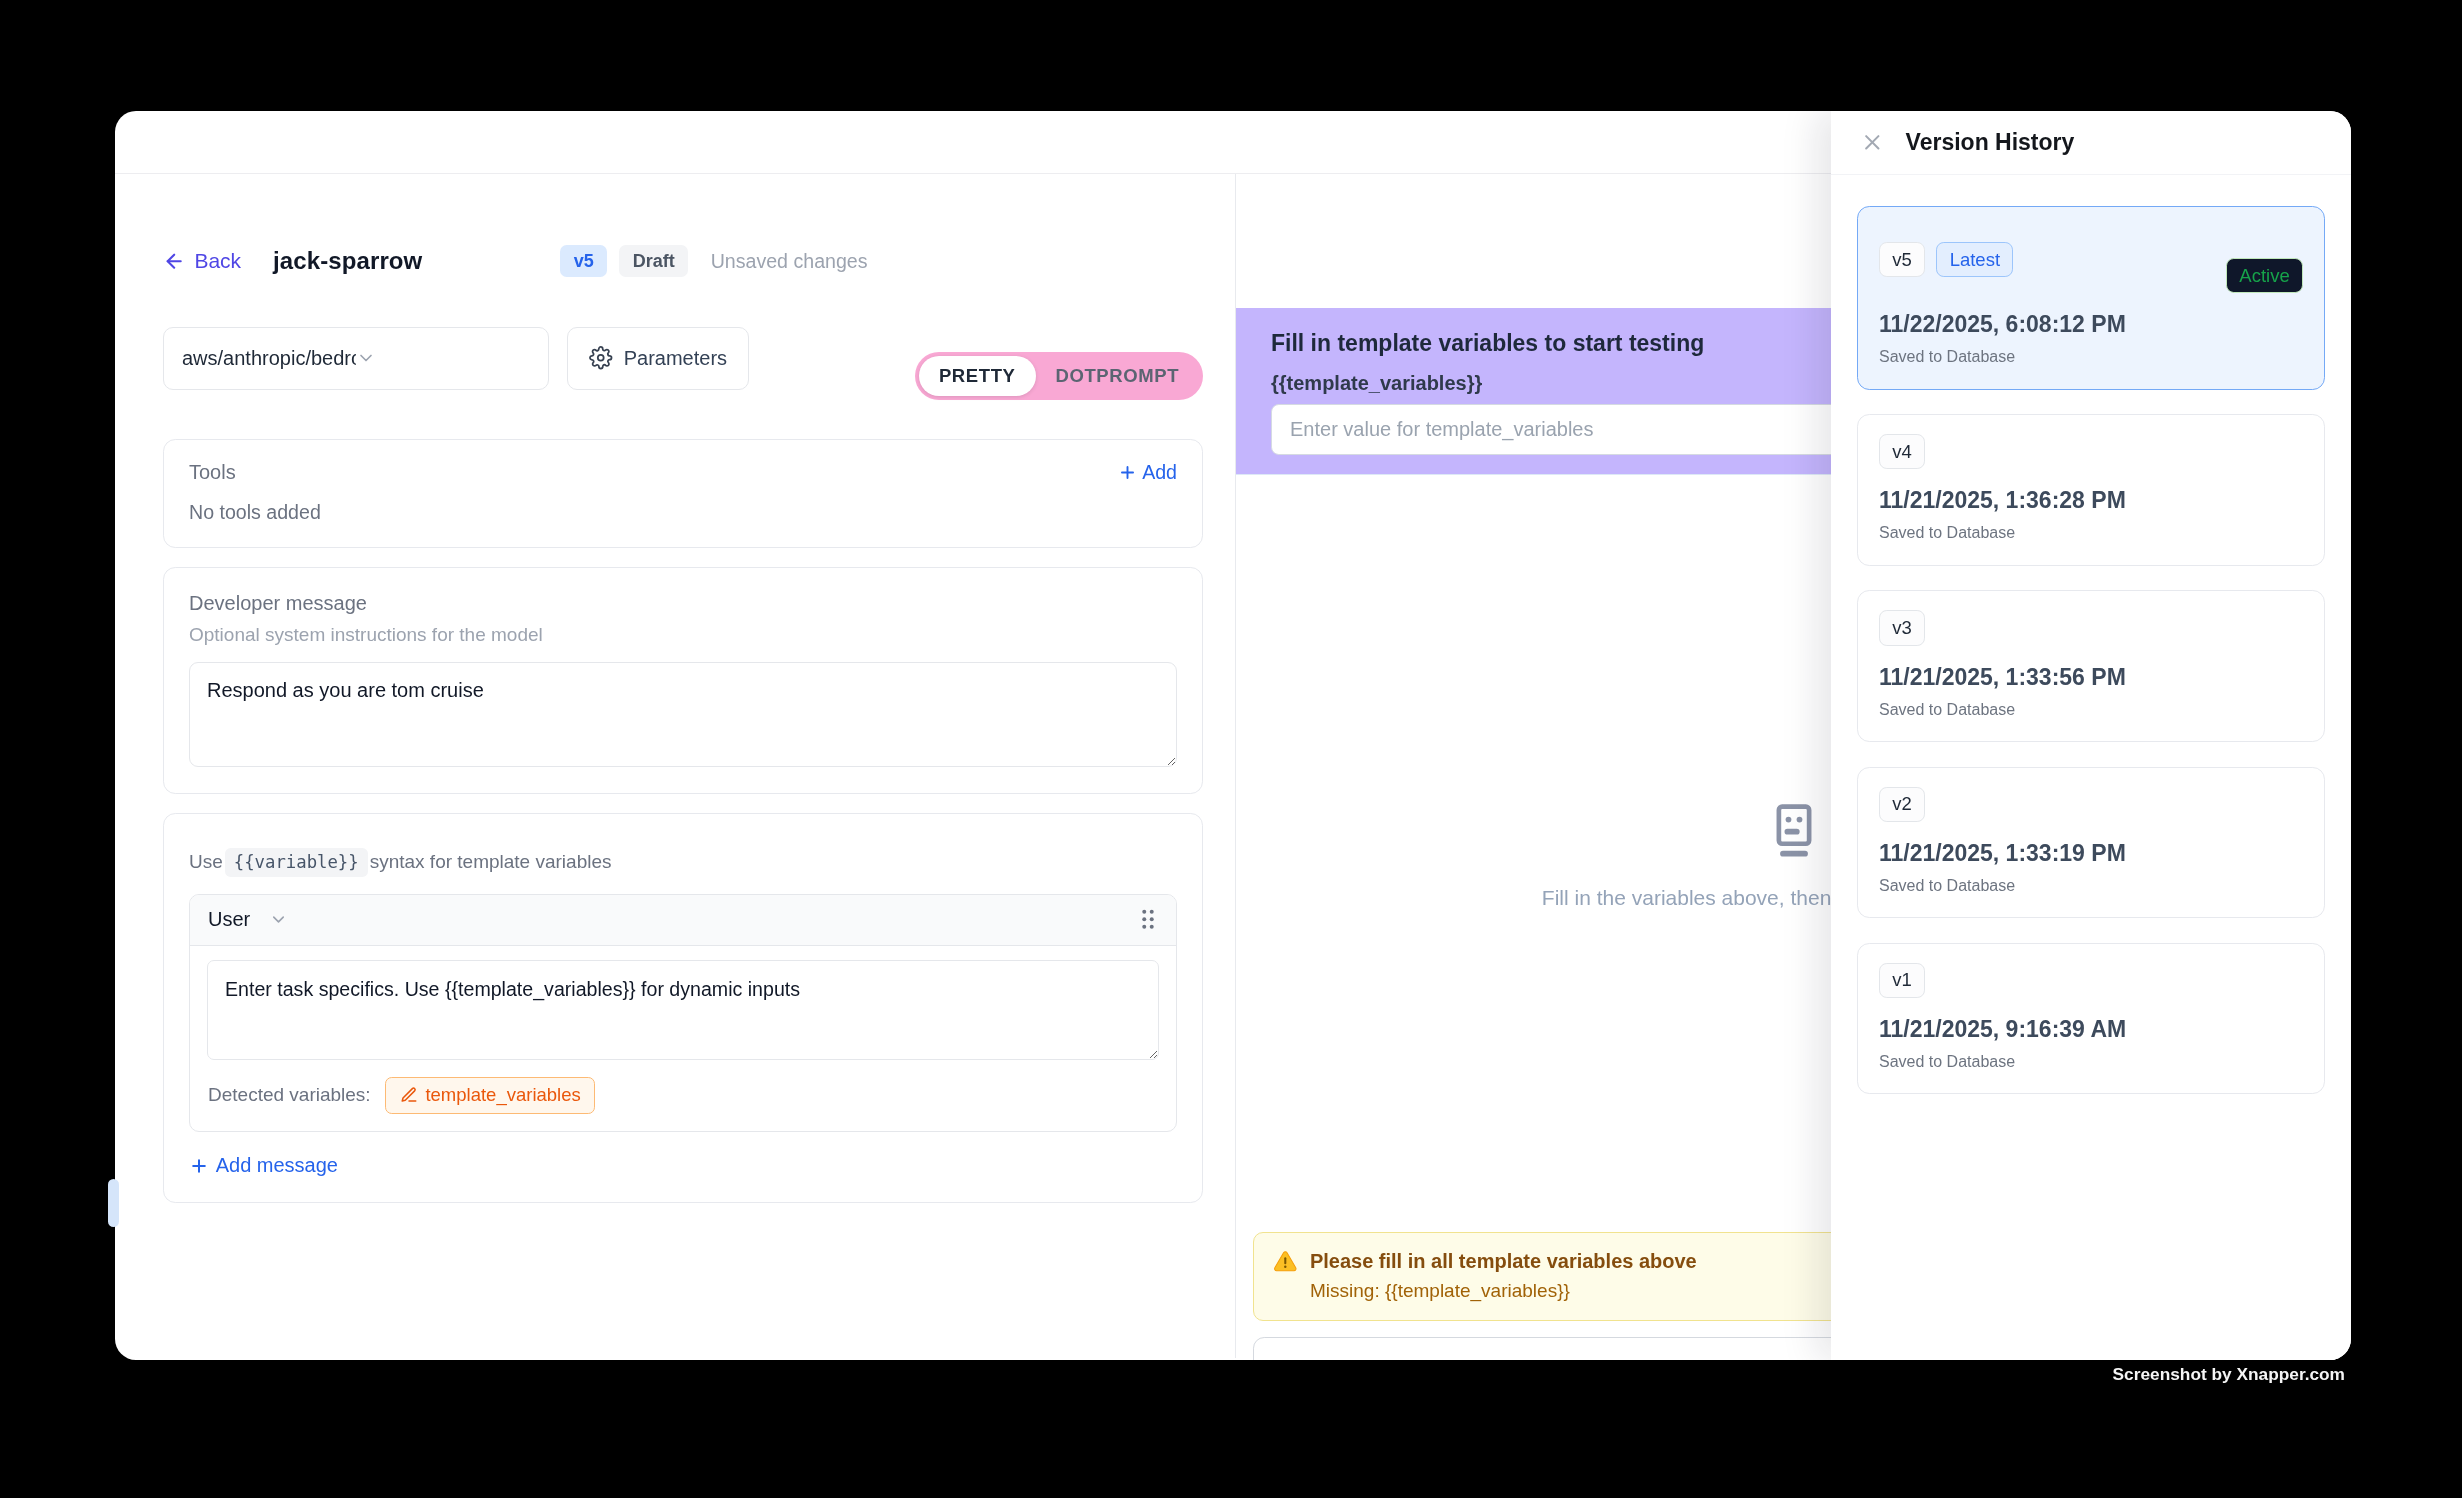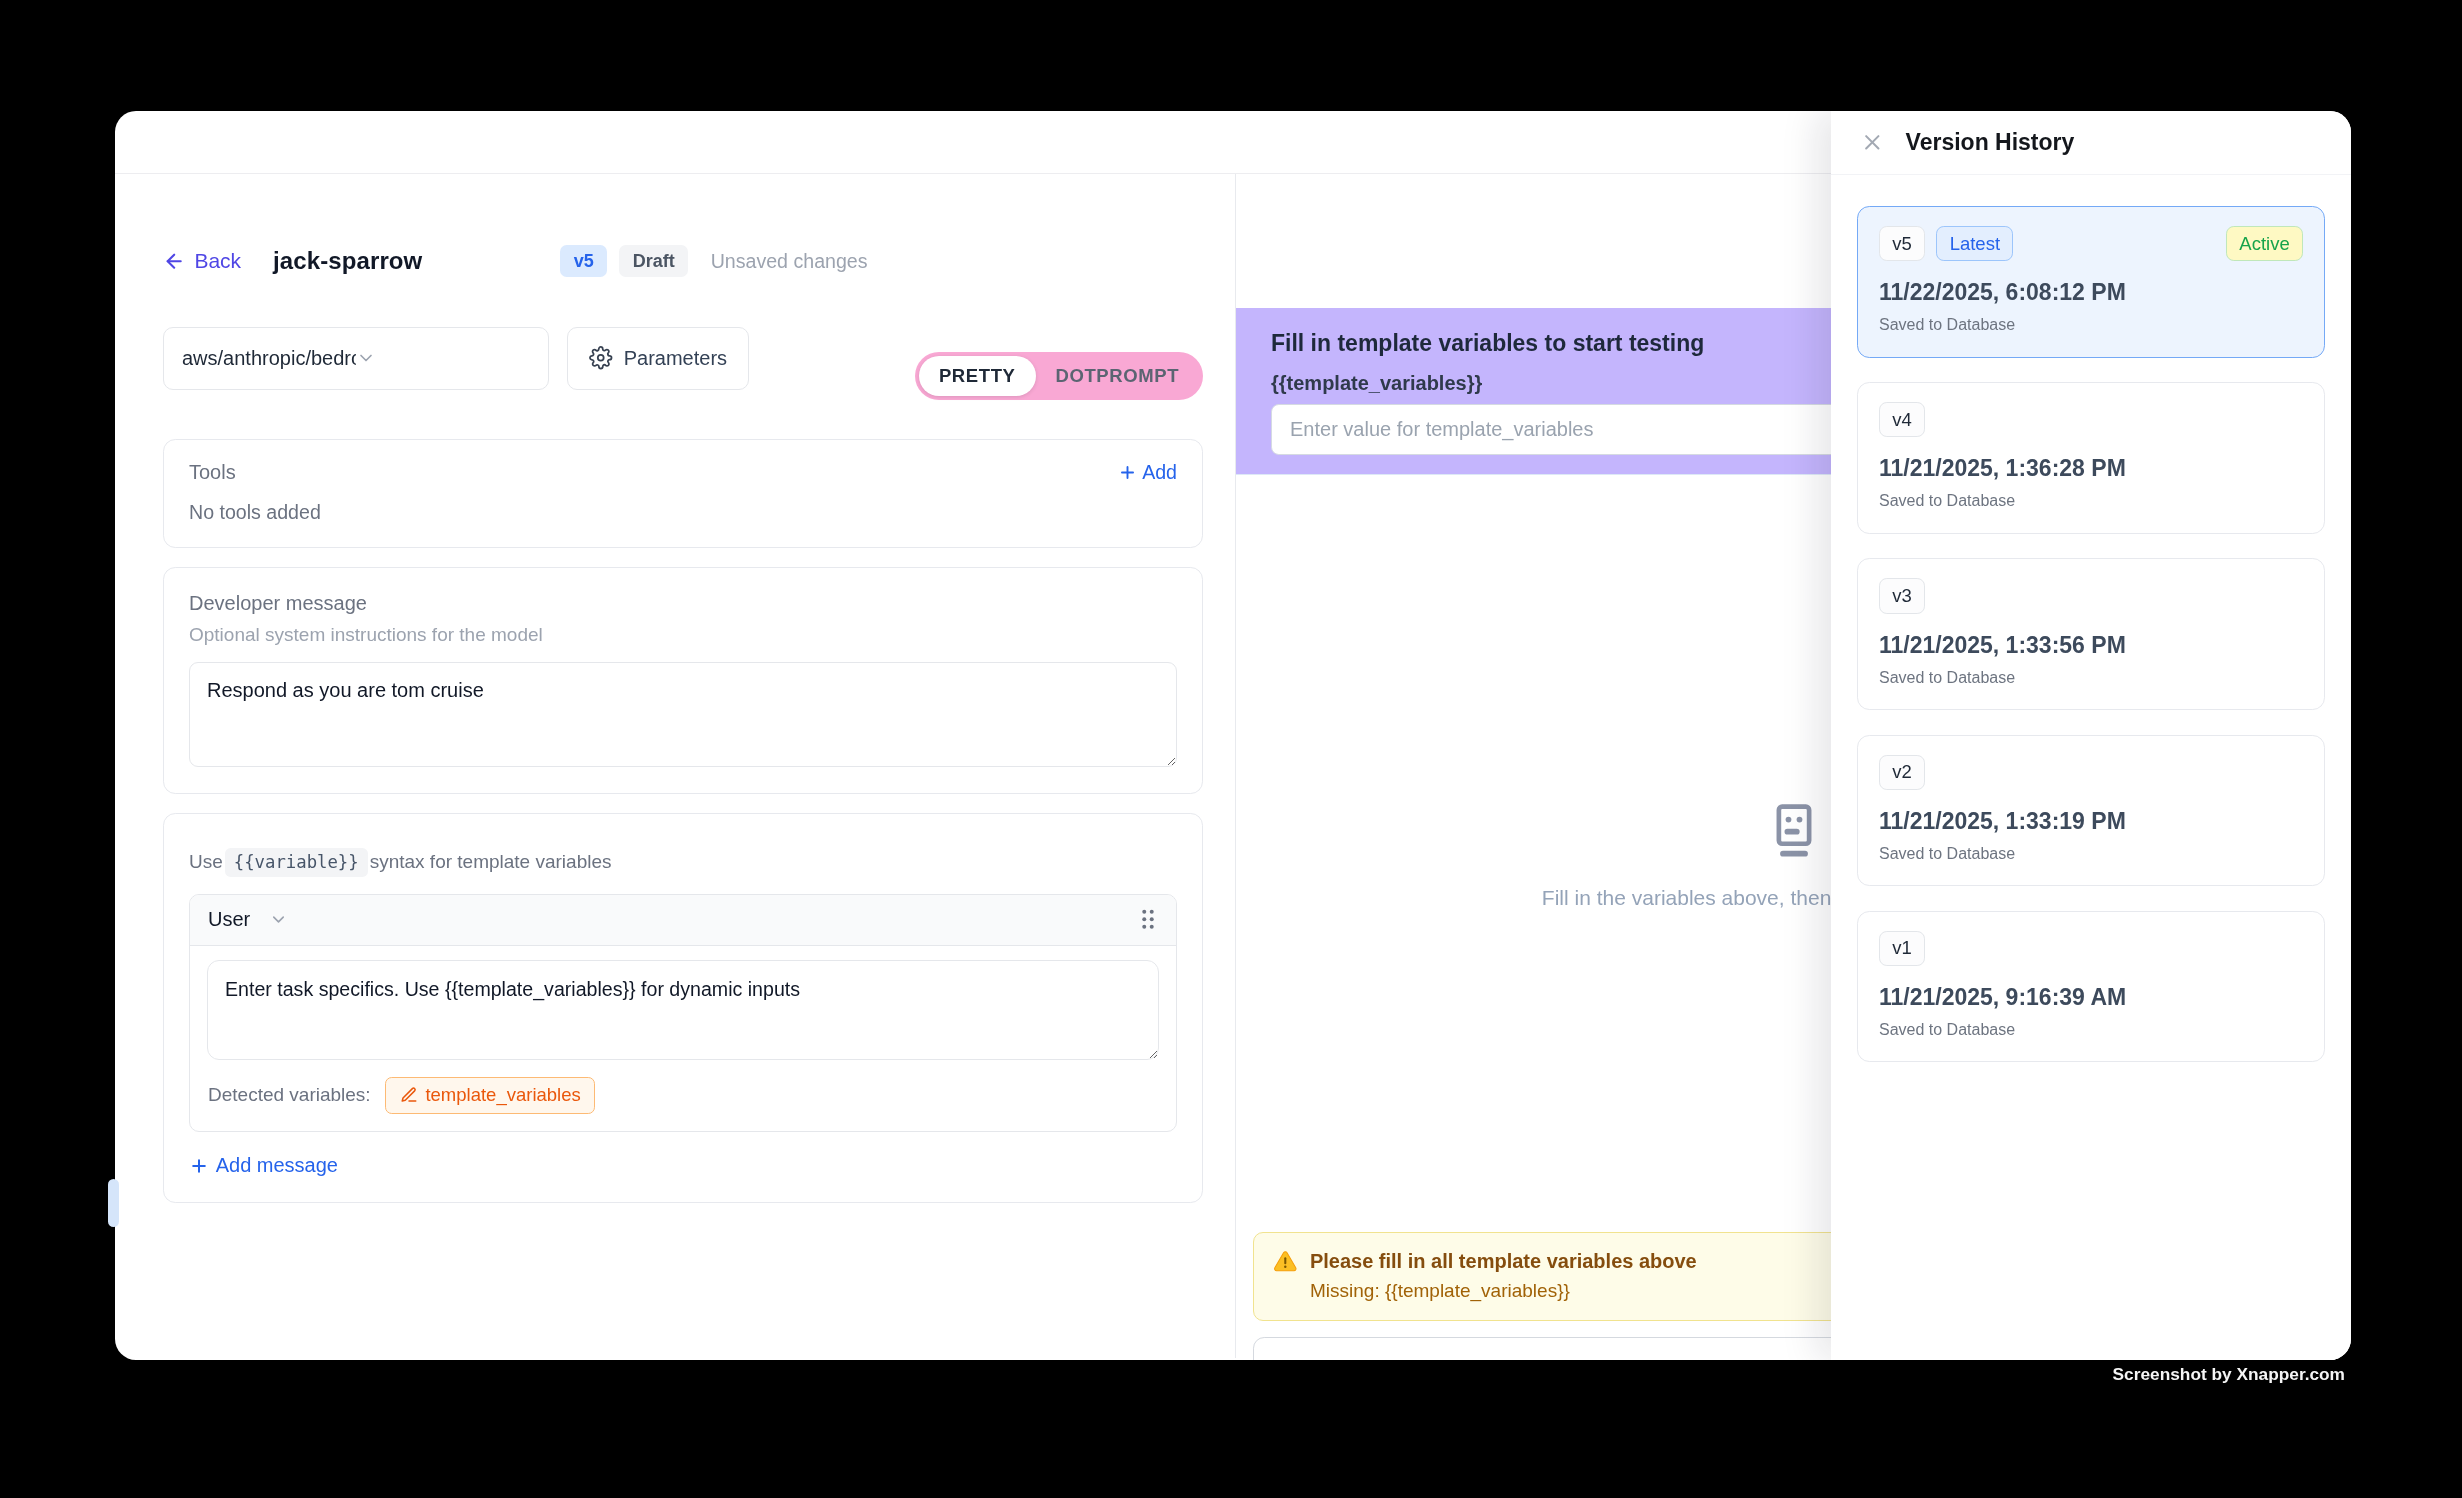--- a/index.html
+++ b/index.html
@@ -55,21 +55,21 @@
   .hint-row { display:flex; align-items:center; gap:2px; margin-top:10px; font-size:19px; color:#6b7280; }
   .code-chip { font-family:"DejaVu Sans Mono", monospace; font-size:17.3px; color:#475569;
                background:#f3f4f6; border-radius:5.6px; padding:4.5px 9px; }
   .msg-box { margin-top:17px; border:1.1px solid #e5e7eb; border-radius:10px; overflow:hidden; }
   .msg-head { background:#f9fafb; border-bottom:1.1px solid #e5e7eb; display:flex; align-items:center;
               padding:13.4px 18px; }
   .role-select { display:flex; align-items:center; gap:19px; cursor:pointer; }
   .role-select span { font-size:20px; color:#111827; font-weight:500; }
   .drag-handle { margin-left:auto; cursor:grab; display:flex; }
   .msg-body { padding:14.6px 17px 5.6px; }
-  .msg-textarea { height:100px; border-radius:12px; font-size:19.6px; }
+  .msg-textarea { height:100px; border-radius:7px; font-size:19.6px; }
   .msg-foot { display:flex; align-items:center; gap:14.6px; padding:9px 18px 17px; }
   .detected-label { font-size:19px; color:#6b7280; }
   .var-chip { display:flex; align-items:center; gap:7.8px; background:#fff7ed; border:1.1px solid #fdba74;
               border-radius:6.7px; padding:6.7px 13.4px; cursor:pointer; }
   .var-chip span { font-size:18.5px; color:#ea580c; font-weight:500; }
   .add-msg { display:flex; align-items:center; gap:6.7px; color:#2563eb; font-size:20px; font-weight:500;
              margin-top:22.4px; cursor:pointer; }
 
   
   .right-col { flex:1; display:flex; flex-direction:column; }
@@ -100,21 +100,21 @@
   .vh-header { height:64px; border-bottom:1.1px solid #f2f3f6; display:flex; align-items:center;
                padding:0 29px; gap:21px; flex:none; }
   .vh-title { font-size:23px; font-weight:700; color:#14171c; }
   .vh-list { padding:31px 26px 0; display:flex; flex-direction:column; gap:24.6px; }
   .vh-card { border:1.1px solid #e7e9ee; border-radius:12.3px; background:#fff; padding:19px 21px 22.4px; cursor:pointer; }
   .vh-card.active { background:#edf4fe; border:1.7px solid #74a9f6; }
   .vh-chips { display:flex; align-items:center; gap:11.2px; }
   .chip { font-size:18.5px; font-weight:500; padding:5.6px 12.3px; border-radius:7.8px; }
   .chip-ver { background:#fcfcfd; border:1.1px solid #e3e6ea; color:#1f2937; }
   .chip-latest { background:#e3eefe; border:1.1px solid #9cc5fb; color:#2563eb; }
-  .chip-active { margin-left:auto; background:#fef9c3; border:1.1px solid #c0e7ba; color:#16a34a; }
+  .chip-active { margin-left:auto; background:#0f172a; border:1.1px solid #c0e7ba; color:#16a34a;margin-top:32px; }
   .vh-time { margin-top:18px; font-size:23px; font-weight:700; color:#3d4a5c; }
   .vh-status { margin-top:10px; font-size:16px; color:#6d7480; }
 
   .watermark { position:absolute; right:117px; top:1364px; color:#f5f5f5; font-size:17.3px; font-weight:600; }
   .edge-sliver { position:absolute; left:108px; top:1179px; width:11.2px; height:48px;
                  background:#d5e5fa; border-radius:5.6px; z-index:20; }
 
   svg { display:block; }
 </style>
 </head>

